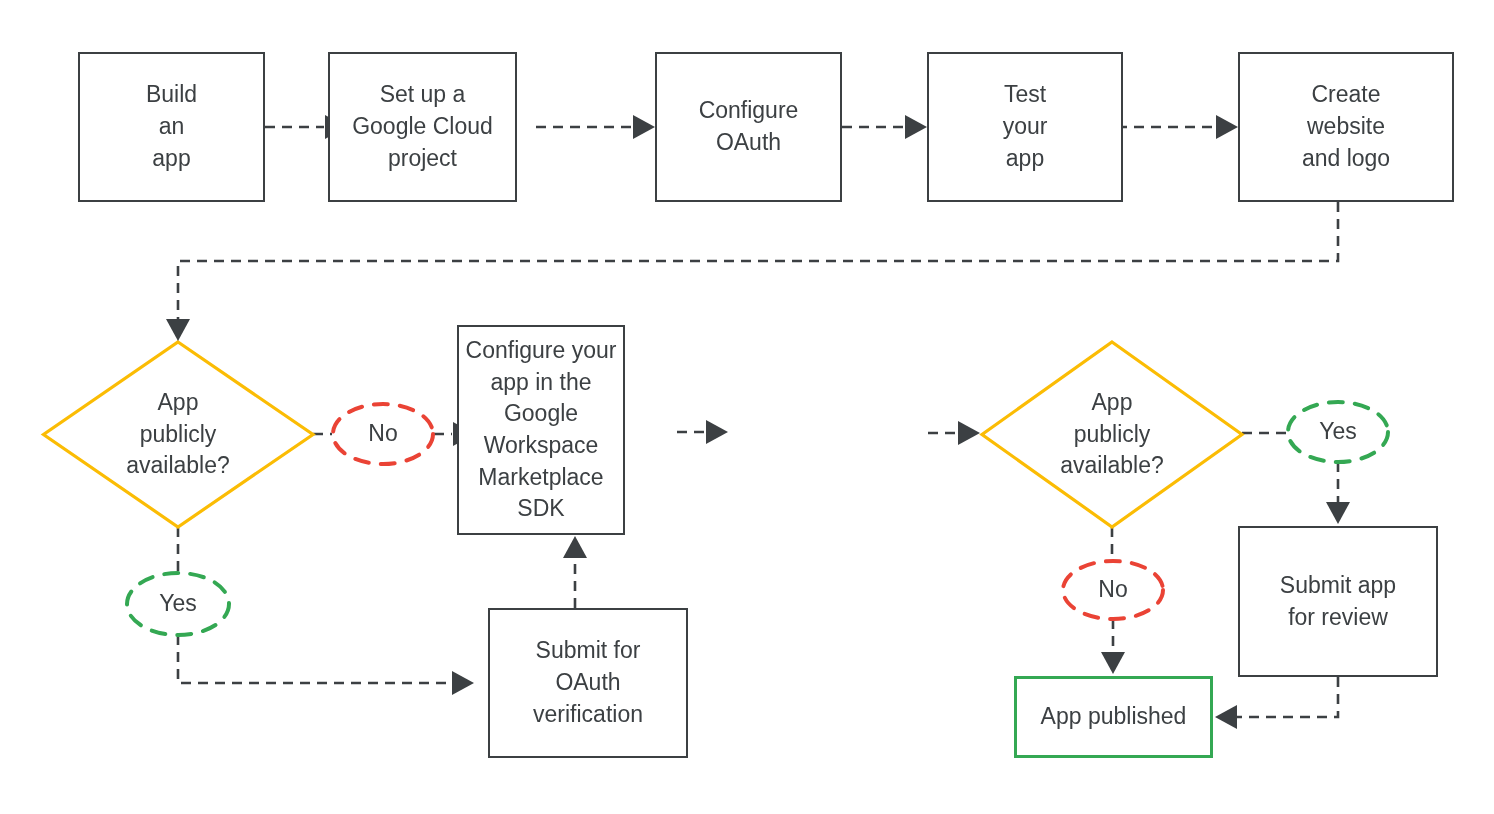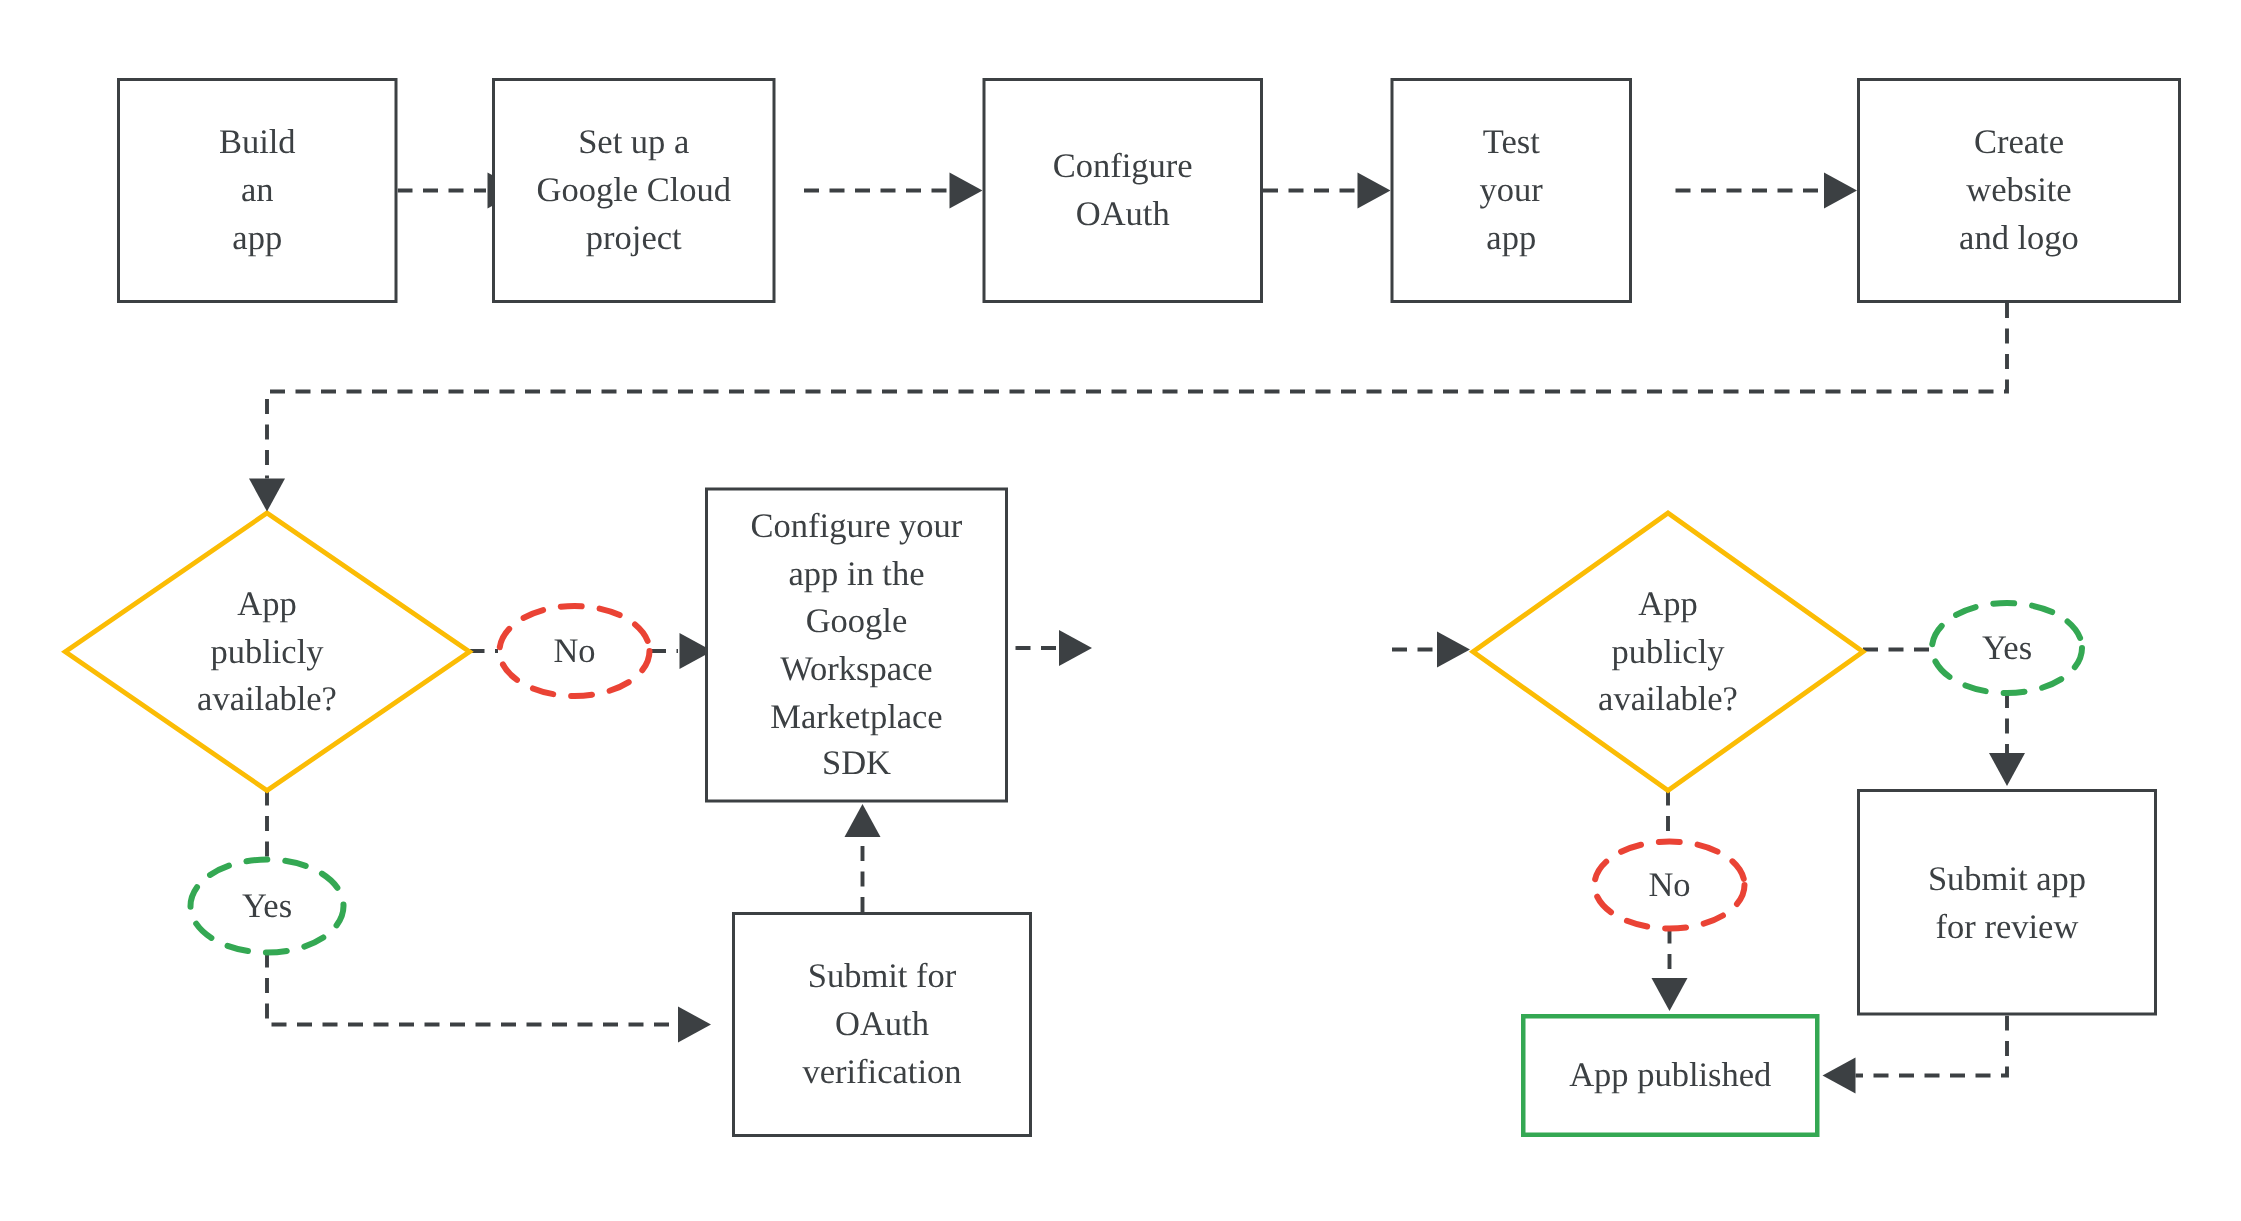--- a/index.html
+++ b/index.html
@@ -1,21 +1,21 @@
 <!DOCTYPE html>
 <html style="--gray: #3c4043; --yellow: #fbbc04; --red: #ea4335; --green: #34a853; --bg: #ffffff;"><head>
 <meta charset="utf-8">
 <style>
   :root{
     --gray:#3c4043; --yellow:#fbbc04; --red:#ea4335; --green:#34a853; --bg:#ffffff;
   }
   html,body{margin:0;padding:0;background:var(--bg);}
   .canvas{
     position:relative; width:1494px; height:814px; background:var(--bg);
-    font-family:Liberation Serif, serif; color:var(--gray); overflow:hidden;
+    font-family:Liberation Sans, sans-serif; color:var(--gray); overflow:hidden;
   }
   .layer{position:absolute; left:0; top:0;}
   .node{
     position:absolute; box-sizing:border-box; border:2px solid var(--gray);
     background:#fff; display:flex; align-items:center; justify-content:center;
     text-align:center; white-space:pre-line; font-size:23px; line-height:1.38;
   }
   .node.published{border:3px solid var(--green);}
   .overlay-label{
     position:absolute; display:flex; align-items:center; justify-content:center;
@@ -77,27 +77,27 @@
   </svg>
 
   <div class="node" style="left:78px; top:52px; width:187px; height:150px;">Build
 an
 app</div>
   <div class="node" style="left:328px; top:52px; width:189px; height:150px;">Set up a
 Google Cloud
 project</div>
   <div class="node" style="left:655px; top:52px; width:187px; height:150px;">Configure
 OAuth</div>
-  <div class="node" style="left:927px; top:52px; width:161px; height:150px;">Test
+  <div class="node" style="left:927px; top:52px; width:196px; height:150px;">Test
 your
 app</div>
   <div class="node" style="left:1238px; top:52px; width:216px; height:150px;">Create
 website
 and logo</div>
-  <div class="node" style="left:470px; top:325px; width:202px; height:210px;">Configure your
+  <div class="node" style="left:457px; top:325px; width:168px; height:210px;">Configure your
 app in the
 Google
 Workspace
 Marketplace
 SDK</div>
   <div class="node" style="left:475px; top:608px; width:200px; height:150px;margin-left:13px;">Submit for
 OAuth
 verification</div>
   <div class="node published" style="left:1014px; top:676px; width:199px; height:82px;">App published</div>
   <div class="node" style="left:1238px; top:526px; width:200px; height:151px;">Submit app

